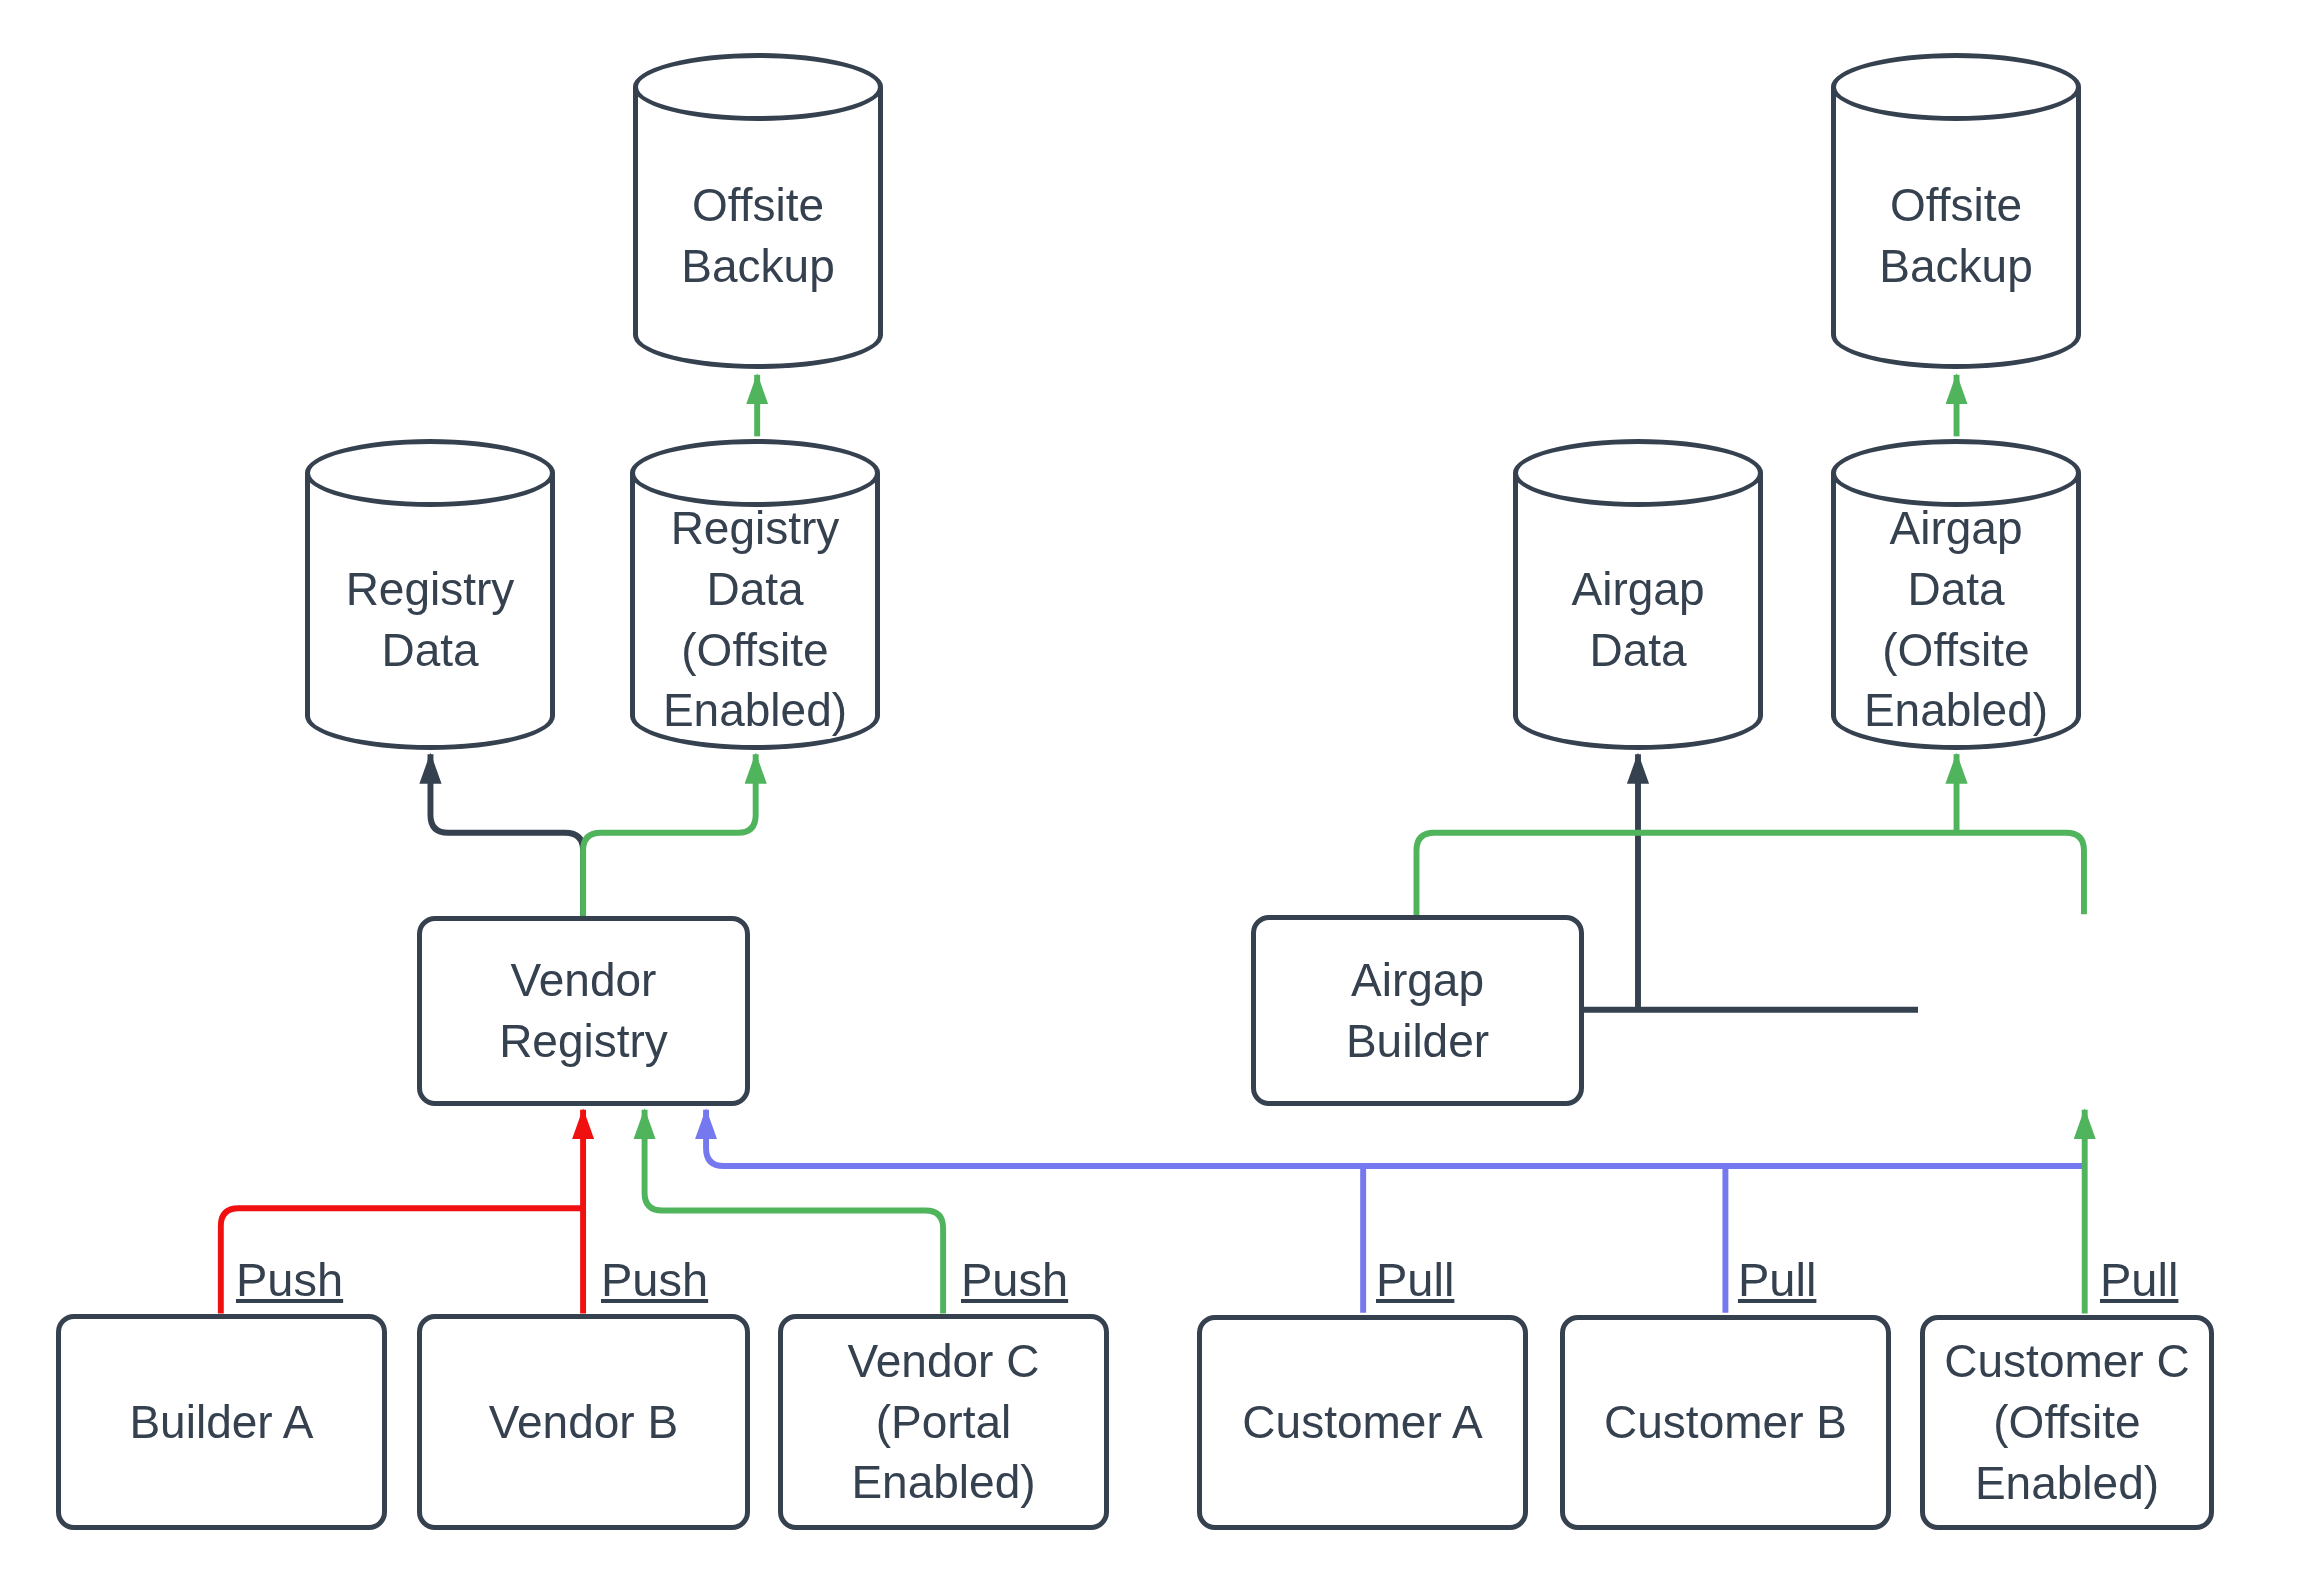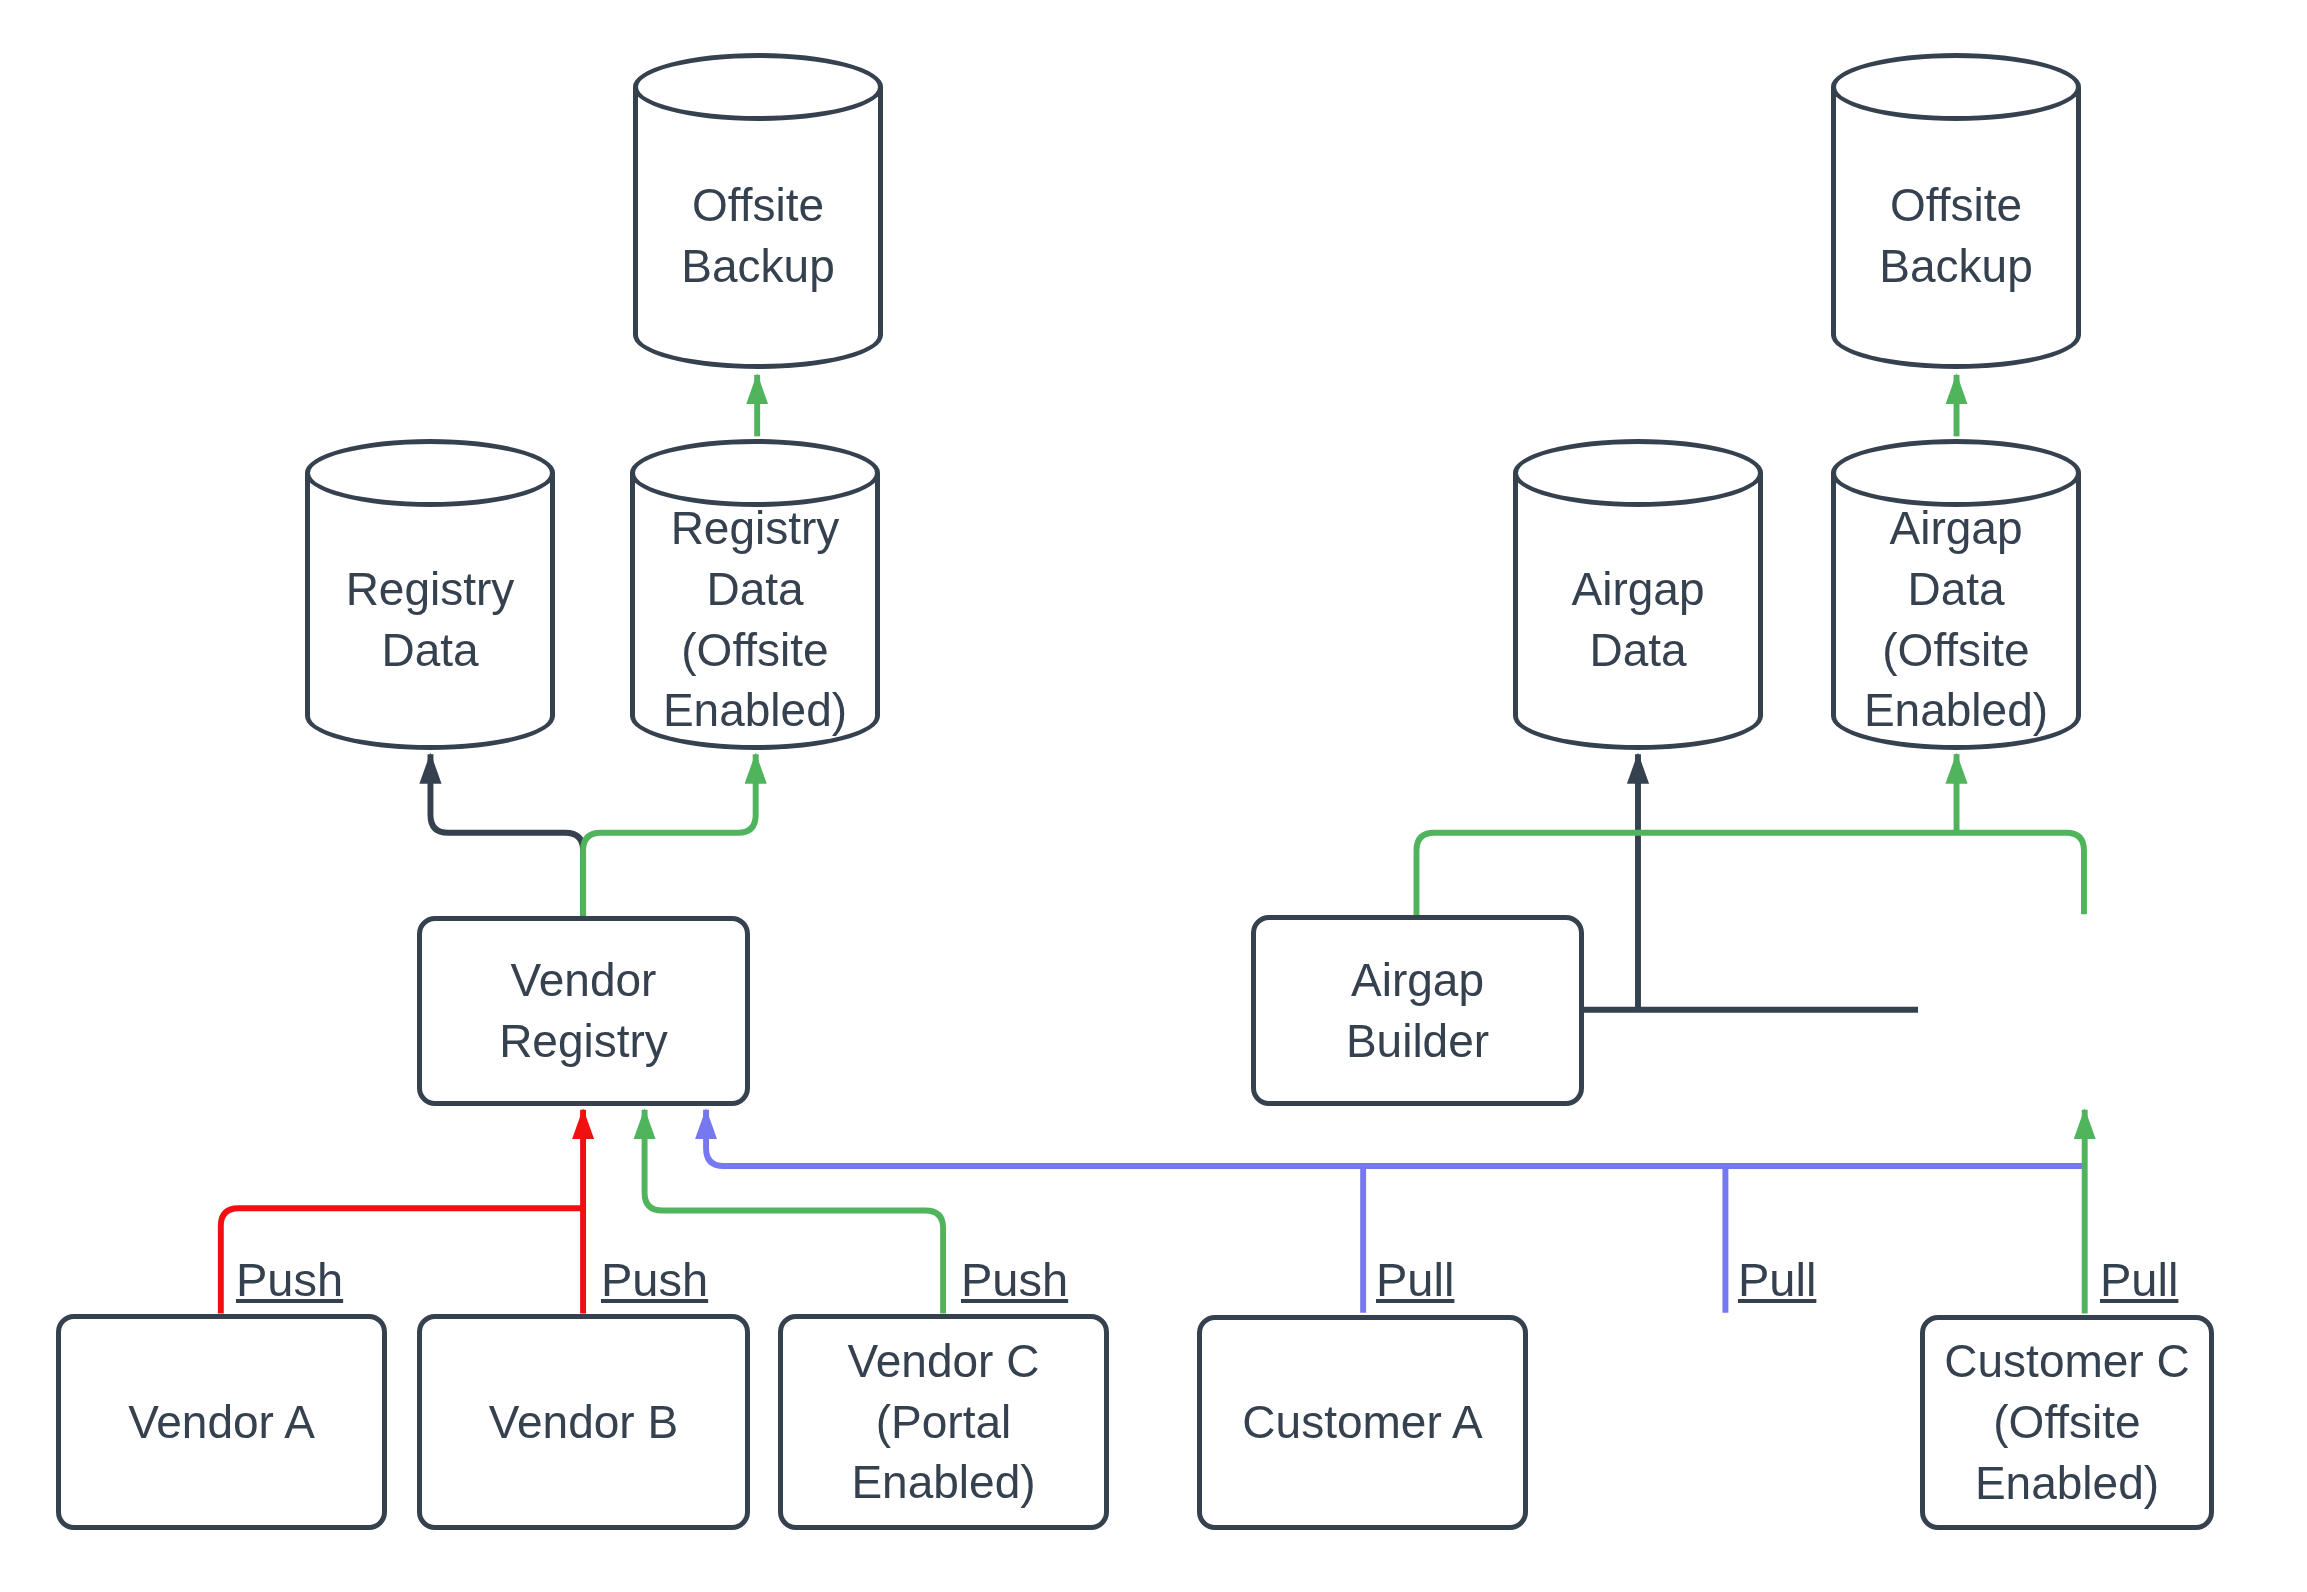--- a/index.html
+++ b/index.html
@@ -167,26 +167,27 @@
     <div class="cyl-top"></div>
     <div class="cyl-label">Offsite
 Backup</div>
   </div>
 
   <div class="node box" style="left:417px; top:916px; width:333px; height:190px;">Vendor
 Registry</div>
   <div class="node box" style="left:1251px; top:915px; width:333px; height:191px;">Airgap
 Builder</div>
 
-  <div class="node box" style="left:56px; top:1314px; width:331px; height:216px;">Vendor A</div>
+  <div class="node box" style="left:56px; top:1314px; width:331px; height:216px;">Builder A</div>
   <div class="node box" style="left:417px; top:1314px; width:333px; height:216px;">Vendor B</div>
   <div class="node box" style="left:778px; top:1314px; width:331px; height:216px;">Vendor C
 (Portal
 Enabled)</div>
   <div class="node box" style="left:1197px; top:1315px; width:331px; height:215px;">Customer A</div>
+  <div class="node box" style="left:1560px; top:1315px; width:331px; height:215px;">Customer B</div>
   <div class="node box" style="left:1920px; top:1315px; width:294px; height:215px;">Customer C
 (Offsite
 Enabled)</div>
 
   <div class="edge-label" style="left:233px; top:1254px;">Push</div>
   <div class="edge-label" style="left:598px; top:1254px;">Push</div>
   <div class="edge-label" style="left:958px; top:1254px;">Push</div>
   <div class="edge-label" style="left:1373px; top:1254px;">Pull</div>
   <div class="edge-label" style="left:1735px; top:1254px;">Pull</div>
   <div class="edge-label" style="left:2097px; top:1254px;">Pull</div>

